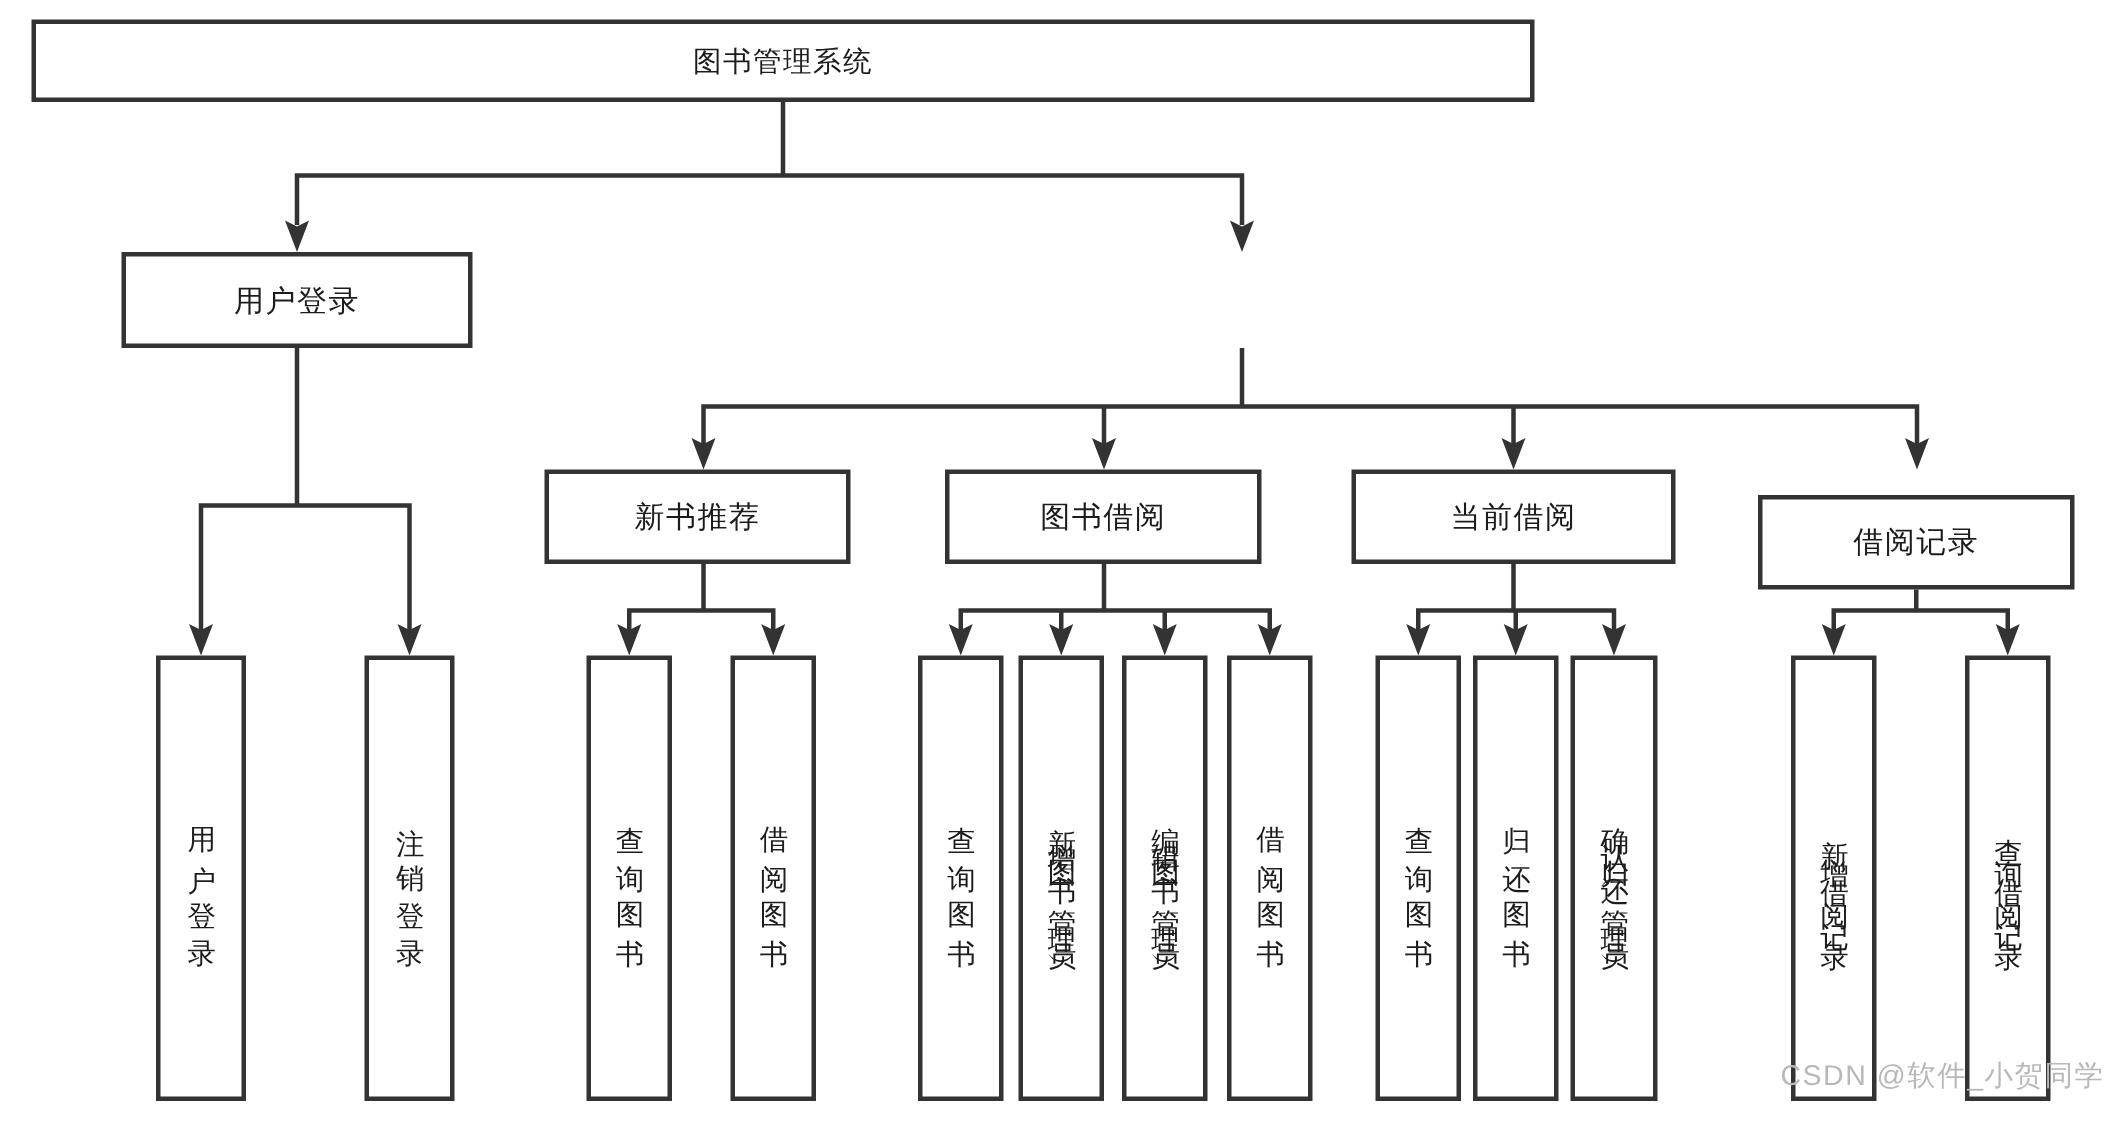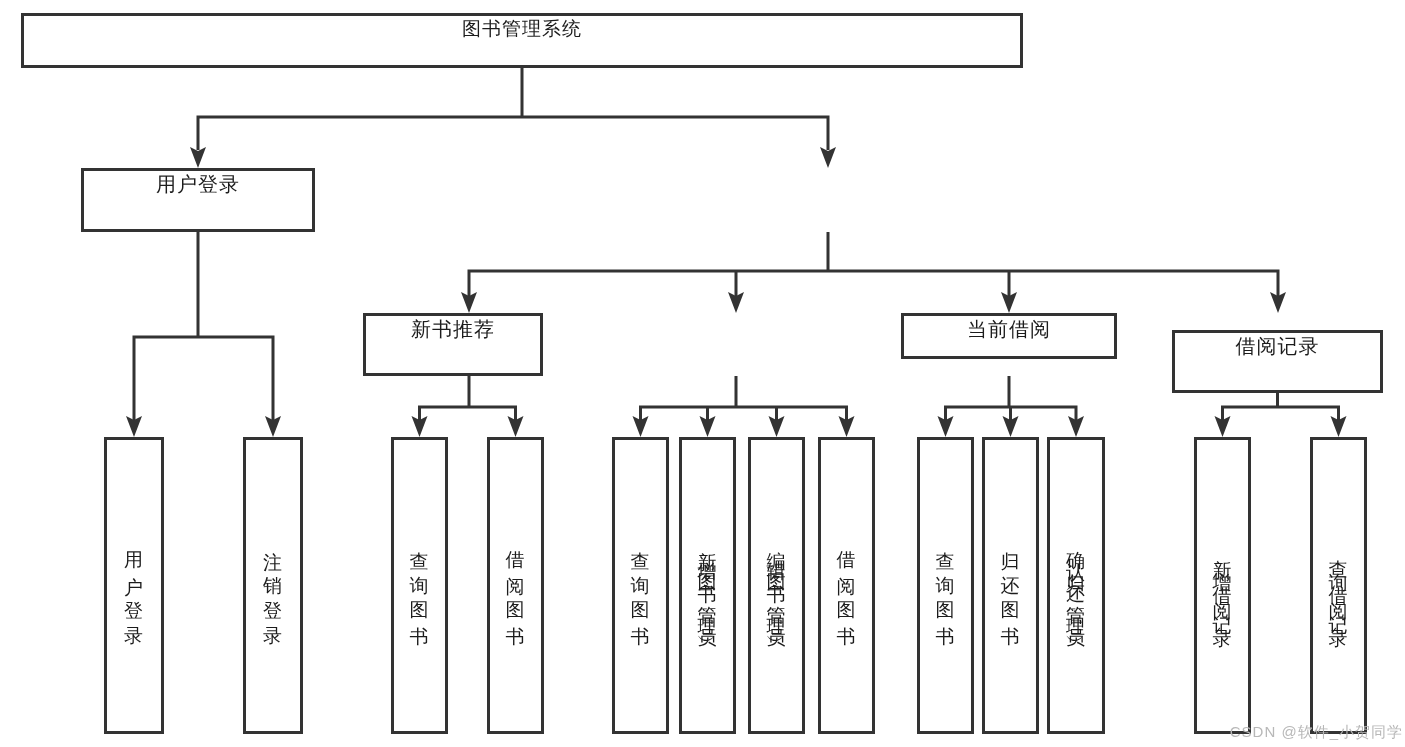--- a/index.html
+++ b/index.html
@@ -18,21 +18,21 @@
     overflow:hidden;
   }
   svg.connectors{position:absolute;left:0;top:0;}
   svg.connectors .lines{stroke:var(--line);stroke-width:3;fill:none;}
   svg.connectors .arrows{fill:var(--line);stroke:none;}
   .box{
     position:absolute;
     box-sizing:border-box;
     border:3px solid var(--line);
     background:var(--bg);
-    display:flex;align-items:flex-start;justify-content:center;
+    display:flex;align-items:center;justify-content:center;
     text-align:center;
     font-size:20px;
     letter-spacing:1px;
     color:var(--text);
   }
   .box.root{font-size:19px;}
   .leaf{
     position:absolute;
     box-sizing:border-box;
     border:3px solid var(--line);
@@ -45,22 +45,22 @@
     font-size:19px;
     line-height:1;
     white-space:nowrap;
     color:var(--text);
   }
   .ls-wide span{letter-spacing:25px;}
   .ls-mid  span{letter-spacing:14px;}
   .ls-tight span{letter-spacing:11px;}
   .watermark{
     position:absolute;
-    right:2px;bottom:5px;
-    font-size:15px;
+    right:2px;bottom:17px;
+    font-size:19px;
     color:var(--wm);
     letter-spacing:1px;
     pointer-events:none;
   }
 </style>
 </head>
 <body>
 
 <div class="stage">
 
@@ -105,24 +105,27 @@
   </svg>
 
   <div class="box root" style="left:21px;top:13px;width:1002px;height:55px;">
     <span>图书管理系统</span>
   </div>
 
   <div class="box" style="left:81px;top:168px;width:234px;height:64px;">
     <span>用户登录</span>
   </div>
 
-  <div class="box" style="left:363px;top:313px;width:180px;height:63px;">
+  <div class="box" style="left:363px;top:313px;width:204px;height:63px;">
     <span>新书推荐</span>
   </div>
-  <div class="box" style="left:901px;top:313px;width:216px;height:46px;">
+  <div class="box" style="left:630px;top:313px;width:211px;height:63px;">
+    <span>图书借阅</span>
+  </div>
+  <div class="box" style="left:901px;top:313px;width:216px;height:63px;">
     <span>当前借阅</span>
   </div>
   <div class="box" style="left:1172px;top:313px;width:211px;height:63px;margin-top:17px;">
     <span>借阅记录</span>
   </div>
 
   <div class="leaf ls-wide" style="left:104px;top:437px;width:60px;height:297px;">
     <span>用户登录</span>
   </div>
   <div class="leaf ls-wide" style="left:243px;top:437px;width:60px;height:297px;">

